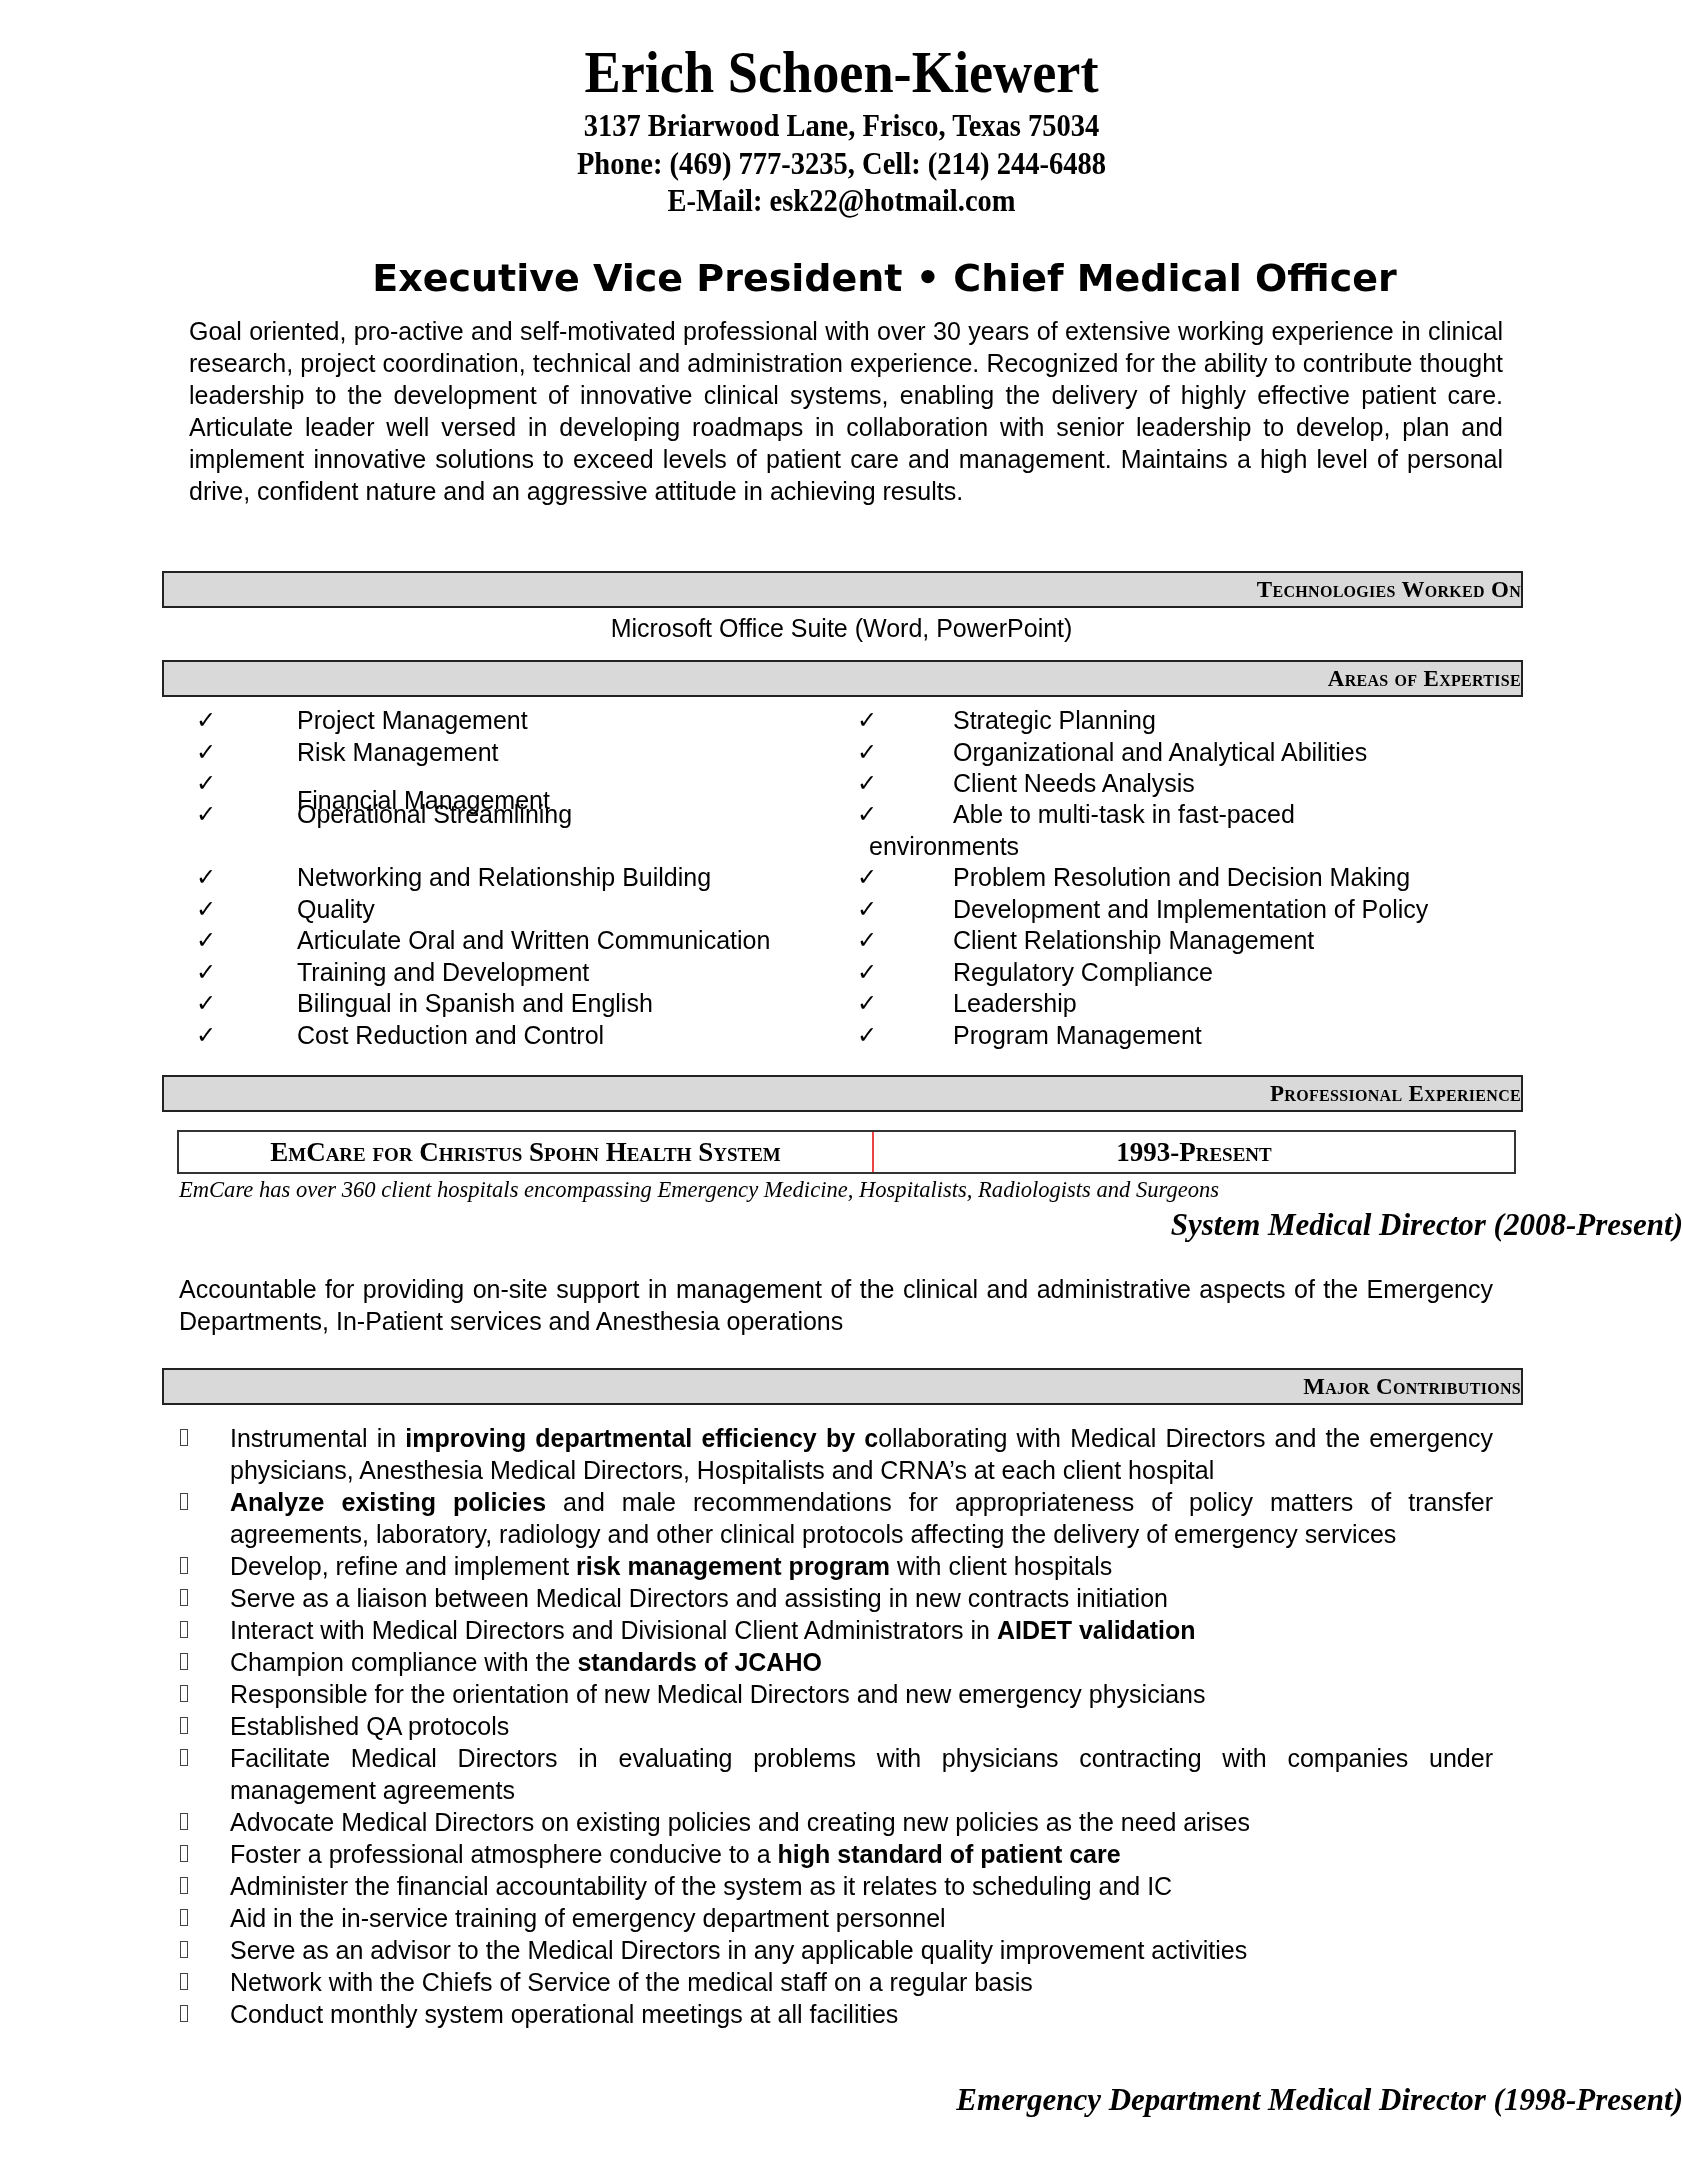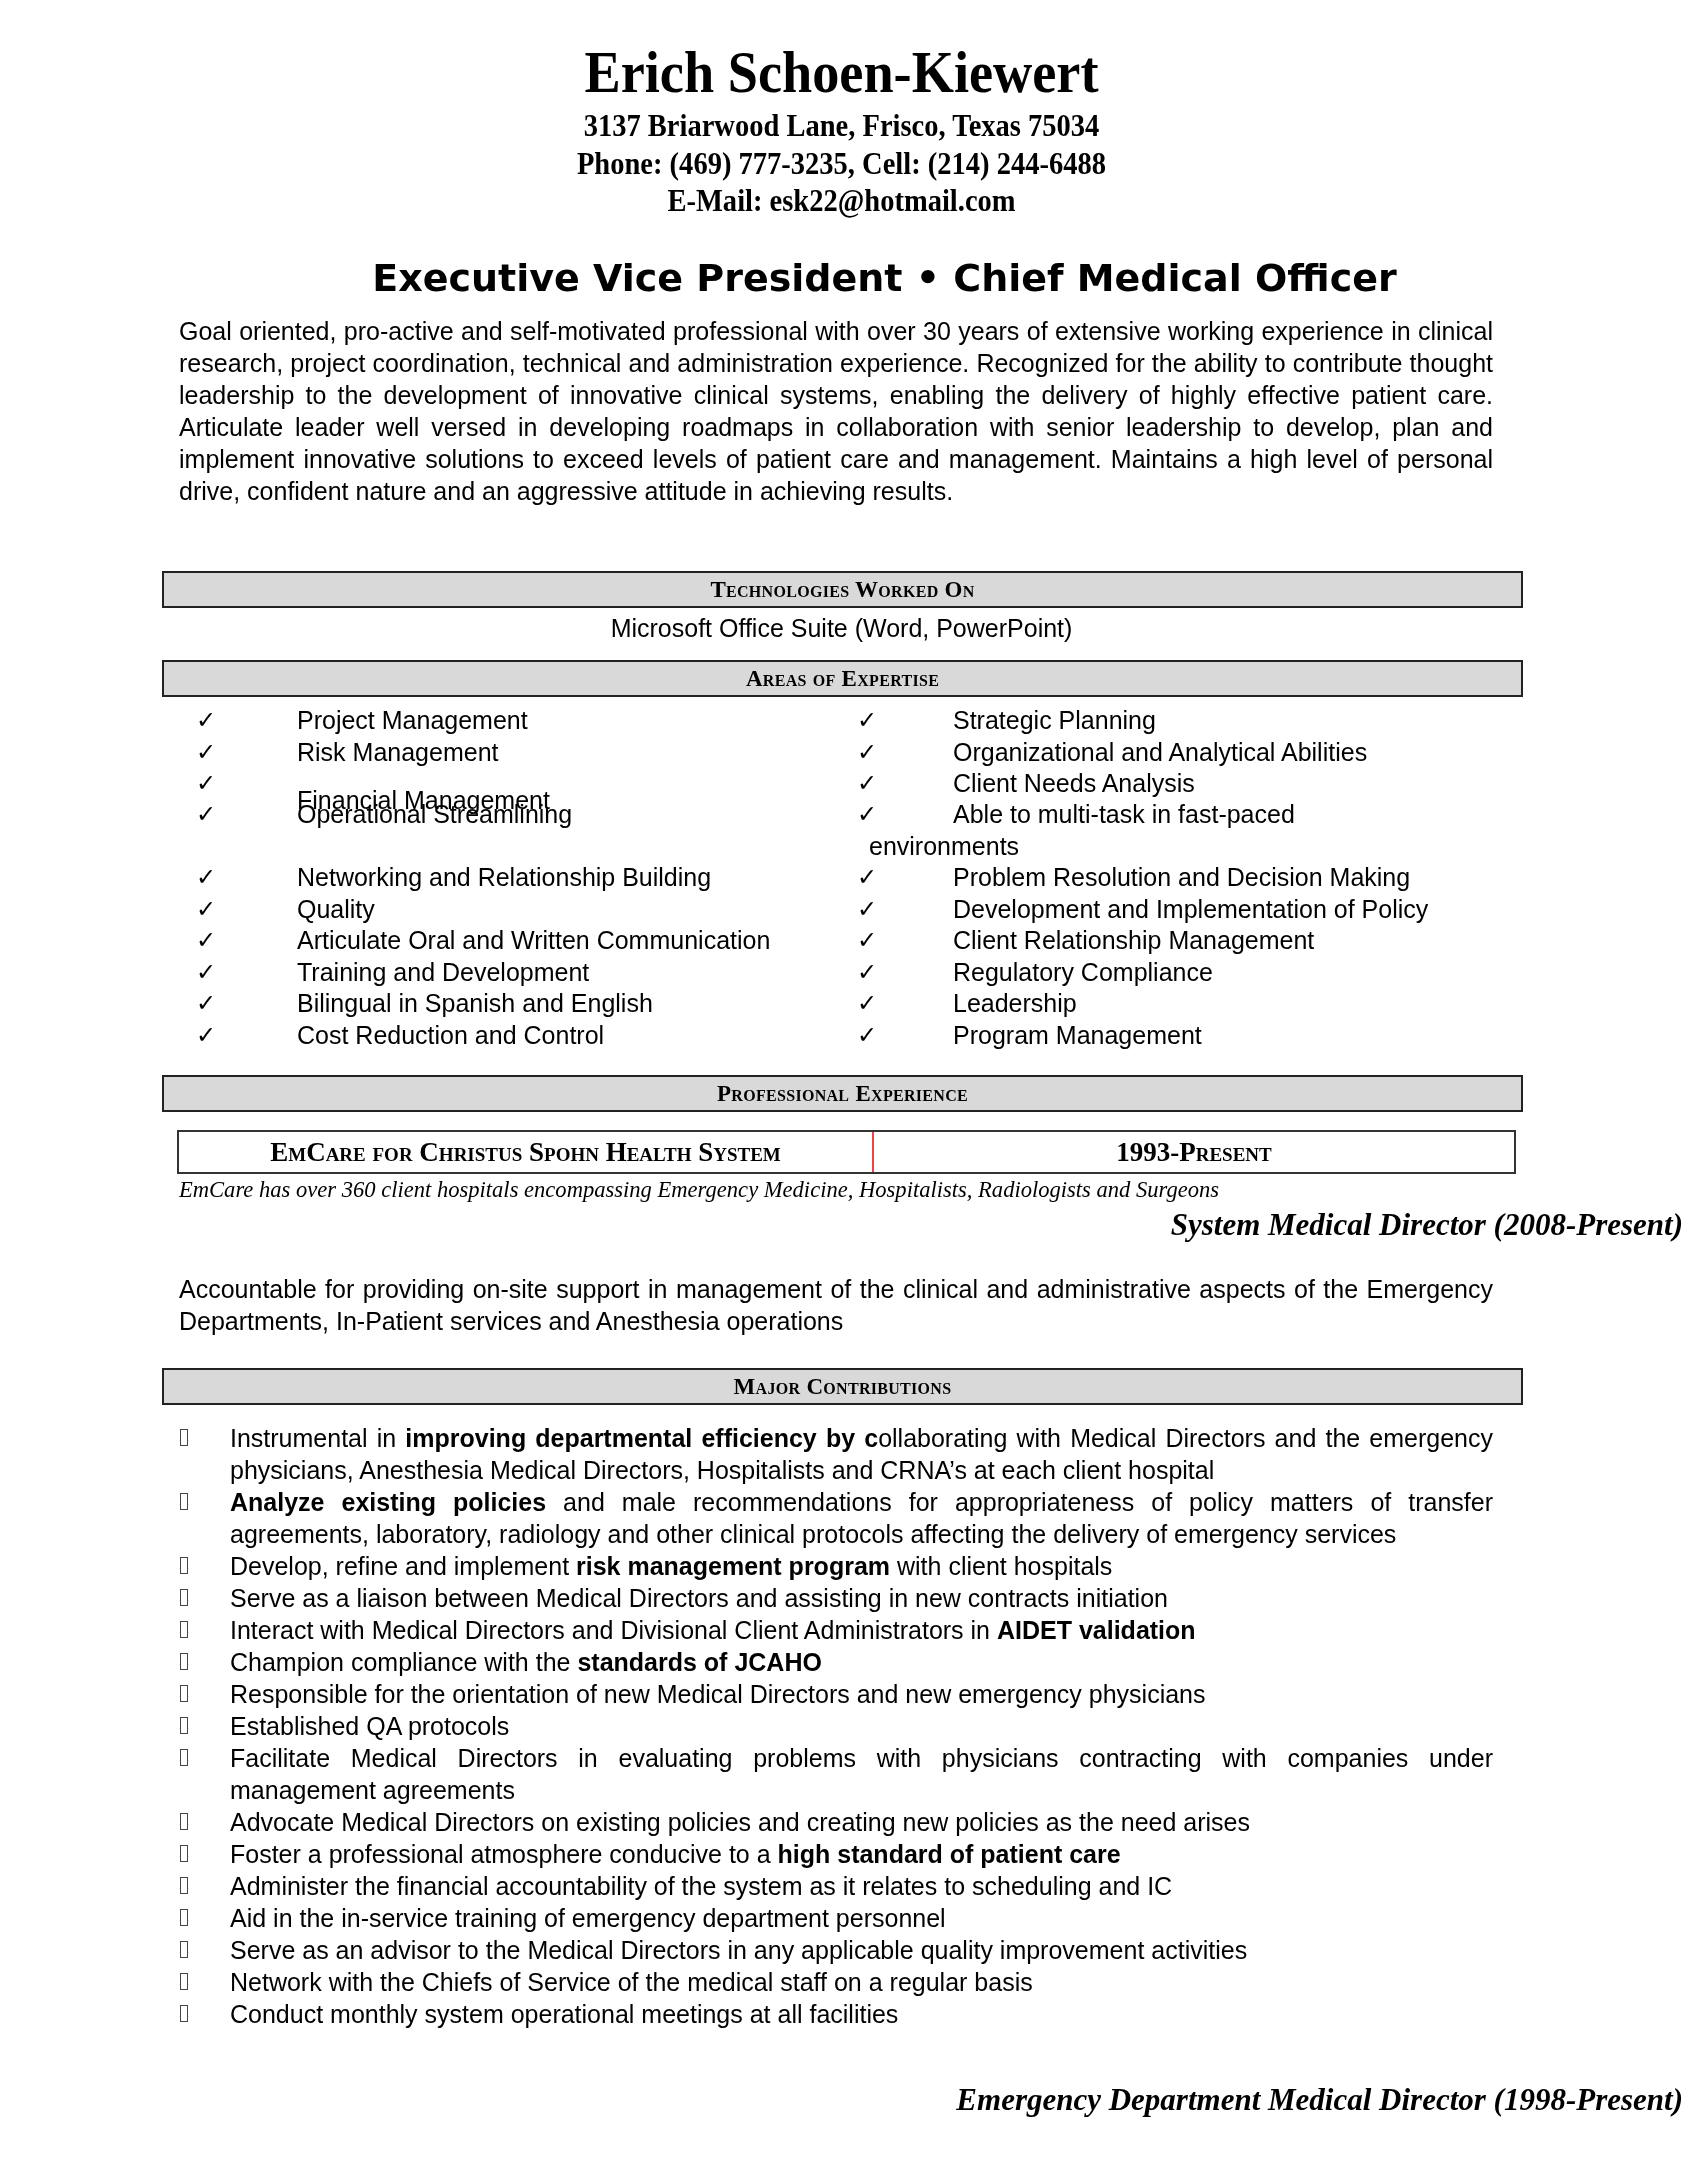--- a/index.html
+++ b/index.html
@@ -11,24 +11,24 @@
   .header { position:absolute; left:0; width:1683px; text-align:center; }
   .name { top:38px; font-size:59px; font-weight:bold; line-height:69px; letter-spacing:0px; transform:scaleX(0.92); }
   .contact { font-size:31px; font-weight:bold; line-height:38px; transform:scaleX(0.92); }
   .addr { top:107px; }
   .phone { top:145px; }
   .email { top:182px; }
 
   .headline { position:absolute; top:255px; left:0; width:1683px; text-align:center;
               font-size:38px; font-weight:bold; line-height:46px; }
 
-  .summary { position:absolute; left:179px; top:315px; width:1314px; font-size:25px; line-height:32px; text-align:justify; text-align-last:left; }
+  .summary { position:absolute; left:189px; top:315px; width:1314px; font-size:25px; line-height:32px; text-align:justify; text-align-last:left; }
 
   .bar { position:absolute; left:162px; width:1357px; height:33px; background:#d9d9d9;
-         border:2px solid #222; box-sizing:content-box; text-align:center; }
+         border:2px solid #222; box-sizing:content-box; text-align:right; }
   .bar span { display:inline-block; font-size:23px; line-height:33px; font-weight:bold; font-variant:small-caps; letter-spacing:0.3px; }
   .bar1 { top:571px; }
   .bar2 { top:660px; }
   .bar3 { top:1075px; }
   .bar4 { top:1368px; }
 
   .tech { position:absolute; top:613px; left:0; width:1683px; text-align:center; font-size:25px; line-height:30px; }
 
   .expertise { position:absolute; top:704px; left:0; width:1683px; }
   .exp-row { position:absolute; height:32px; font-size:25px; line-height:32px; white-space:nowrap; }

